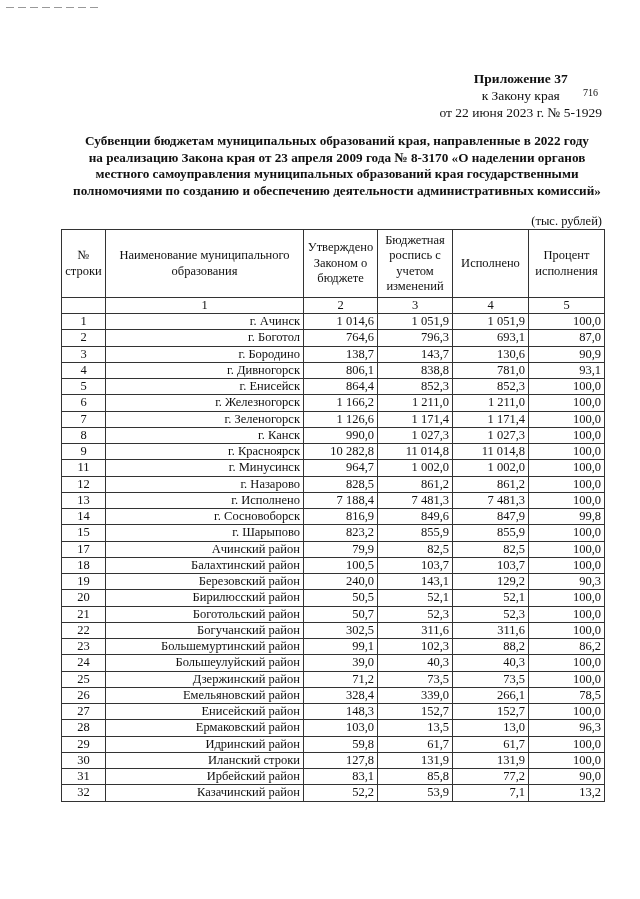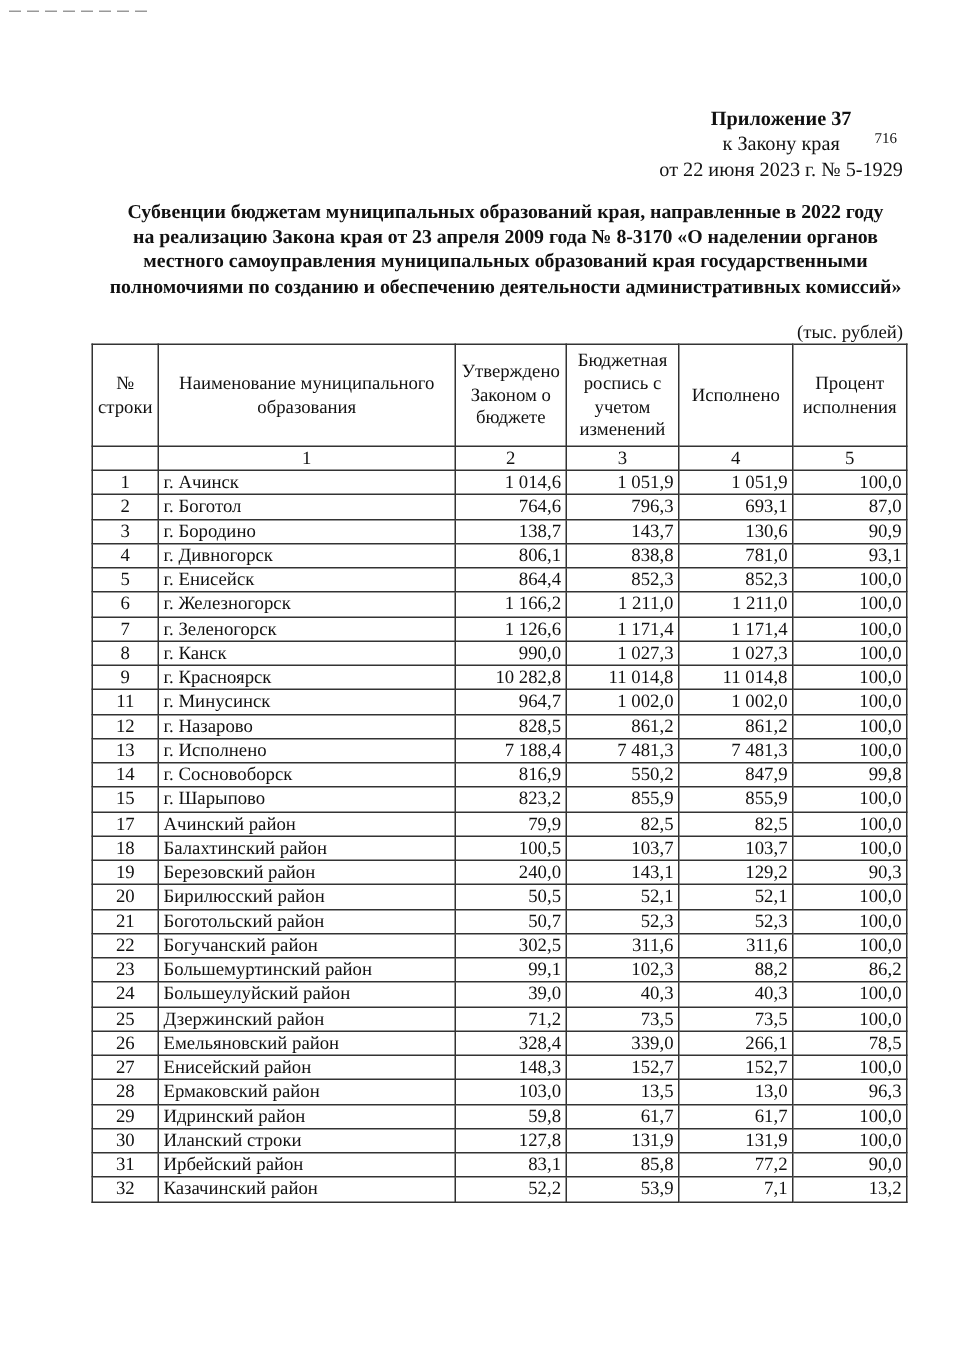--- a/index.html
+++ b/index.html
@@ -14,21 +14,21 @@
   .appendix .bold { font-weight: bold; }
   .doc-title { position: absolute; left: 52px; width: 570px; top: 133px; text-align: center;
     font-weight: bold; font-size: 13.2px; line-height: 16.6px; }
   .units { position: absolute; right: 38px; top: 214px; font-size: 12.5px; }
   table.budget { position: absolute; left: 61px; top: 229px; border-collapse: collapse;
     font-size: 12.5px; table-layout: fixed; }
   table.budget td, table.budget th { border: 1px solid #333; padding: 0 3px; height: 15.25px; line-height: 15px; white-space: nowrap; overflow: hidden; }
   table.budget th { font-weight: normal; text-align: center; line-height: 15.5px; white-space: normal; padding: 2px 2px; height: 63px; }
   table.budget tr.colnums td { text-align: center; height: 14.5px; }
   td.num { text-align: center; }
-  td.name { text-align: left; }
+  td.name { text-align: right; }
   td.val { text-align: right; }
   col.c0 { width: 44px; } col.c1 { width: 198px; } col.c2 { width: 74px; }
   col.c3 { width: 75px; } col.c4 { width: 76px; } col.c5 { width: 76px; }
 </style>
 </head>
 <body>
 
 <div class="scan-mark"></div>
 
 <div class="page-number">716</div>
@@ -169,21 +169,21 @@
         <td class="name">г. Исполнено</td>
         <td class="val">7 188,4</td>
         <td class="val">7 481,3</td>
         <td class="val">7 481,3</td>
         <td class="val">100,0</td>
       </tr>
       <tr>
         <td class="num">14</td>
         <td class="name">г. Сосновоборск</td>
         <td class="val">816,9</td>
-        <td class="val">550,2</td>
+        <td class="val">849,6</td>
         <td class="val">847,9</td>
         <td class="val">99,8</td>
       </tr>
       <tr>
         <td class="num">15</td>
         <td class="name">г. Шарыпово</td>
         <td class="val">823,2</td>
         <td class="val">855,9</td>
         <td class="val">855,9</td>
         <td class="val">100,0</td>

